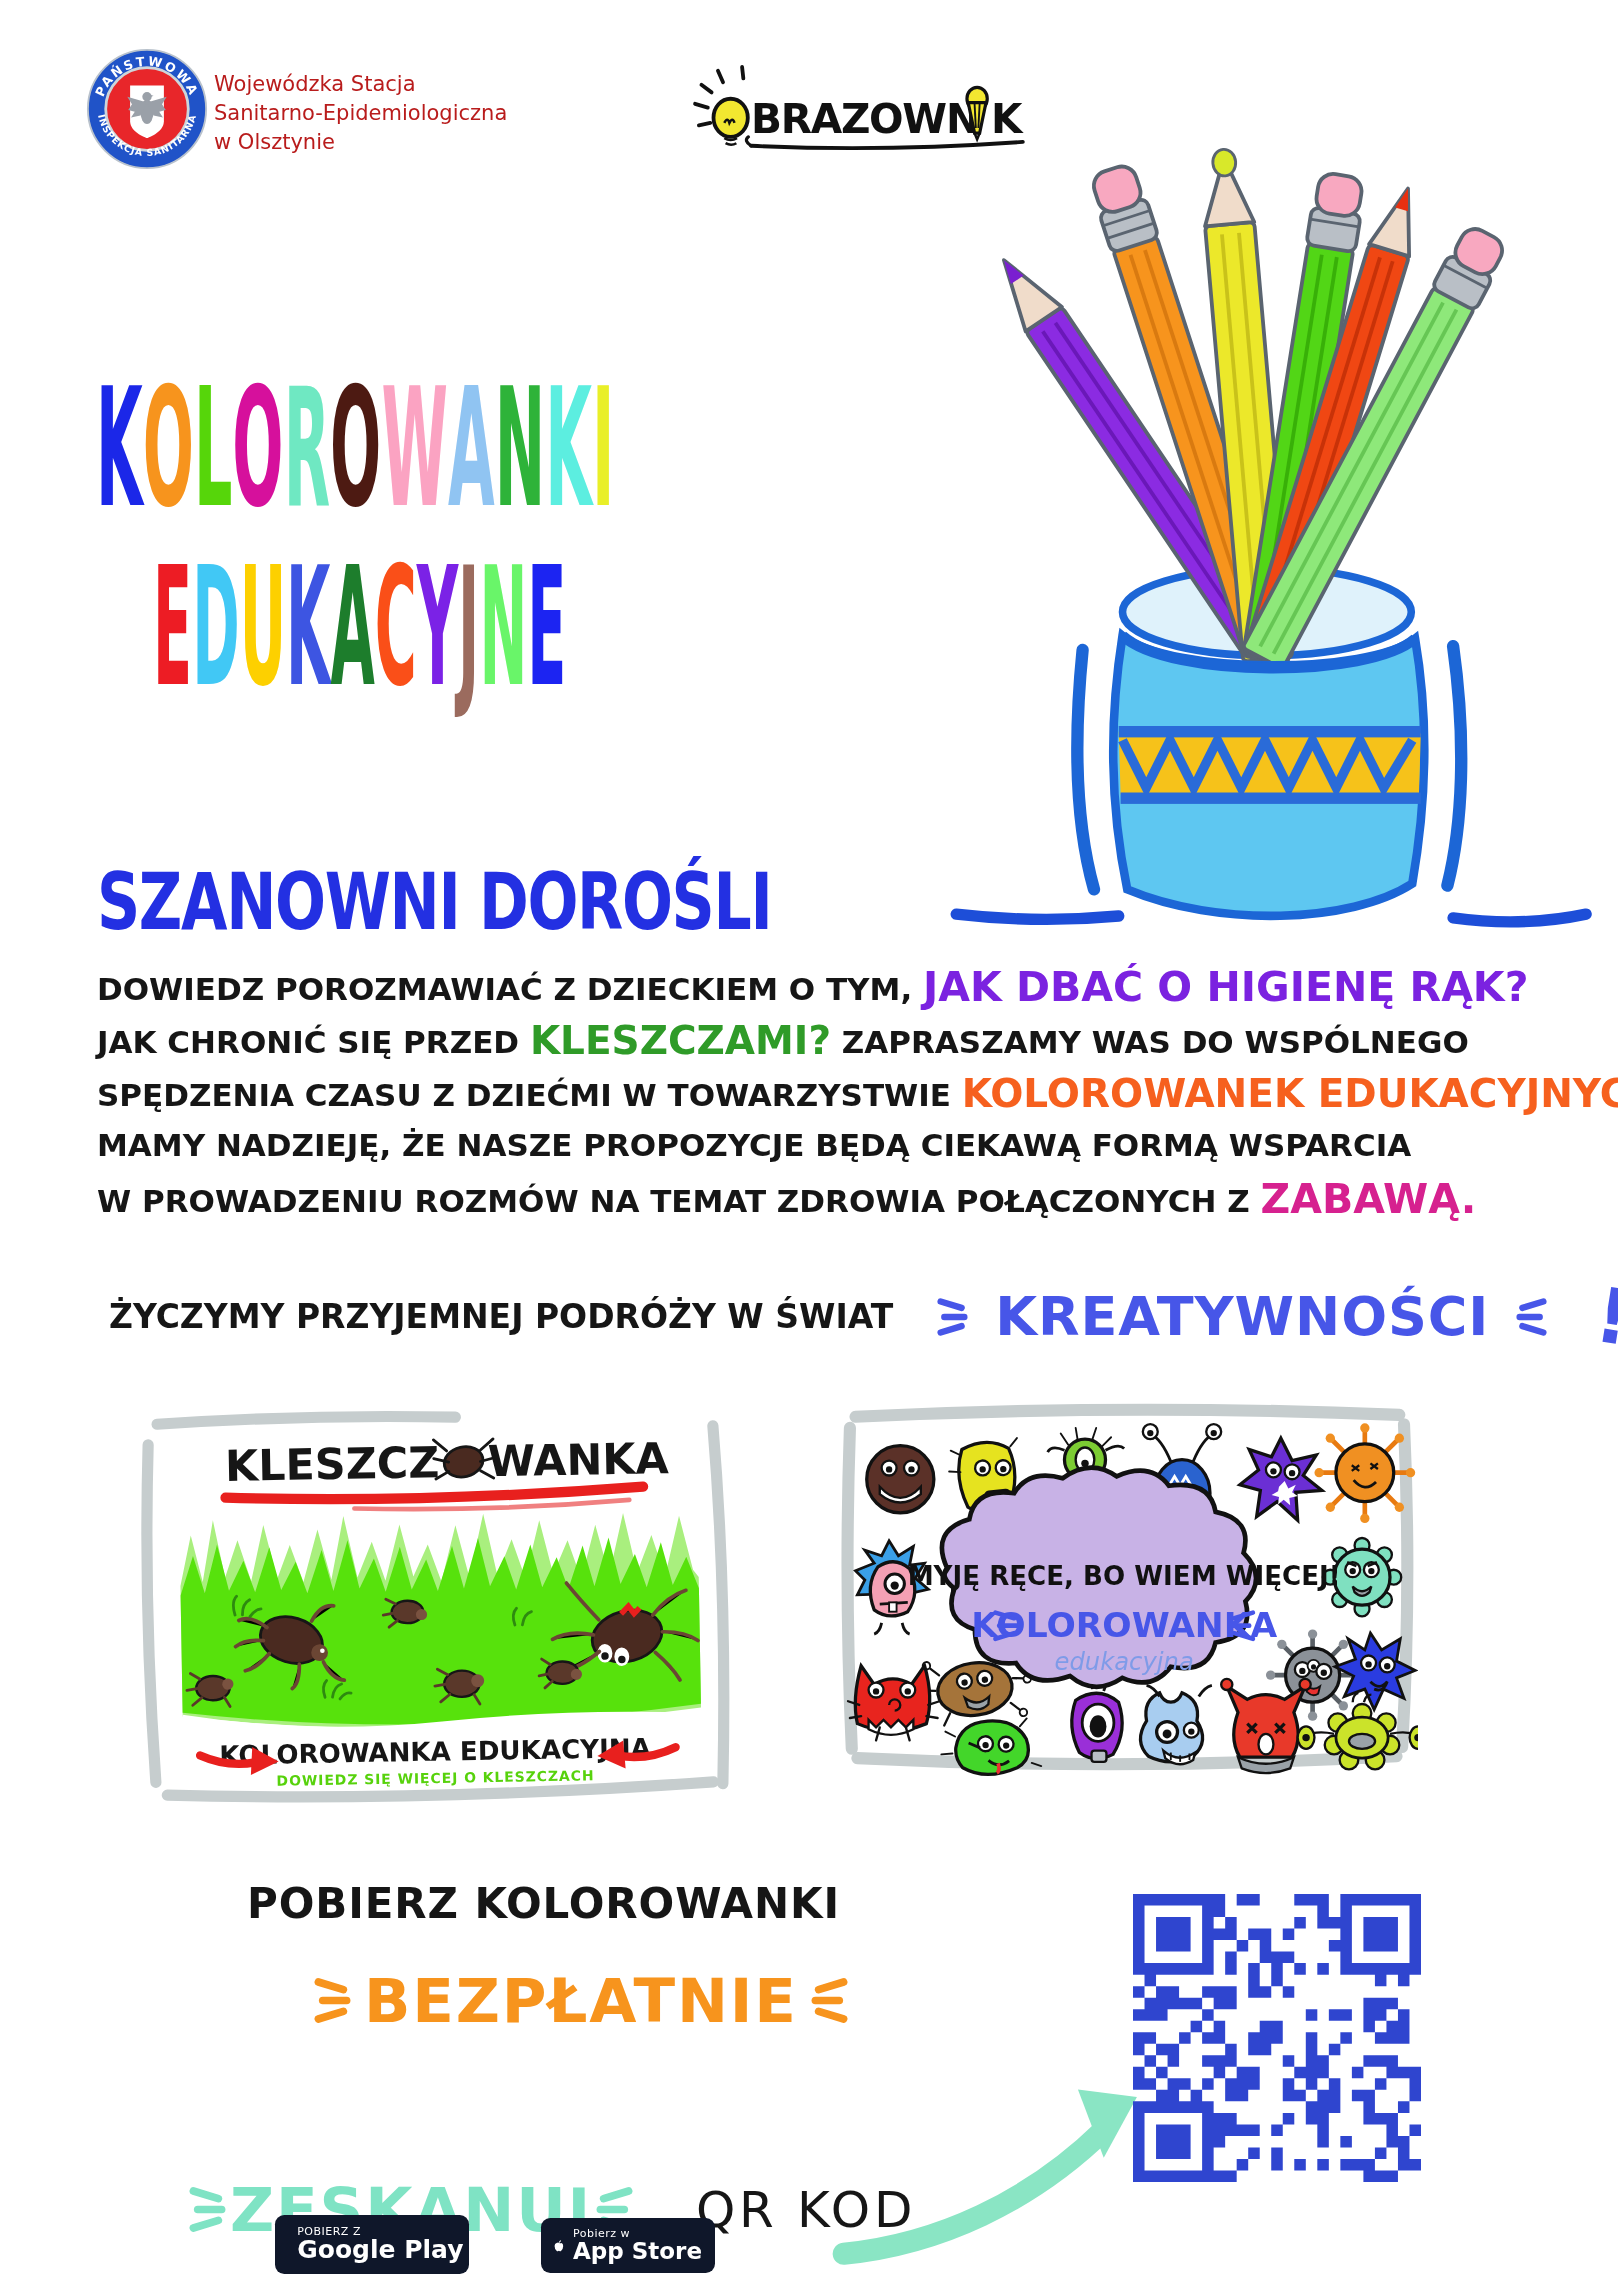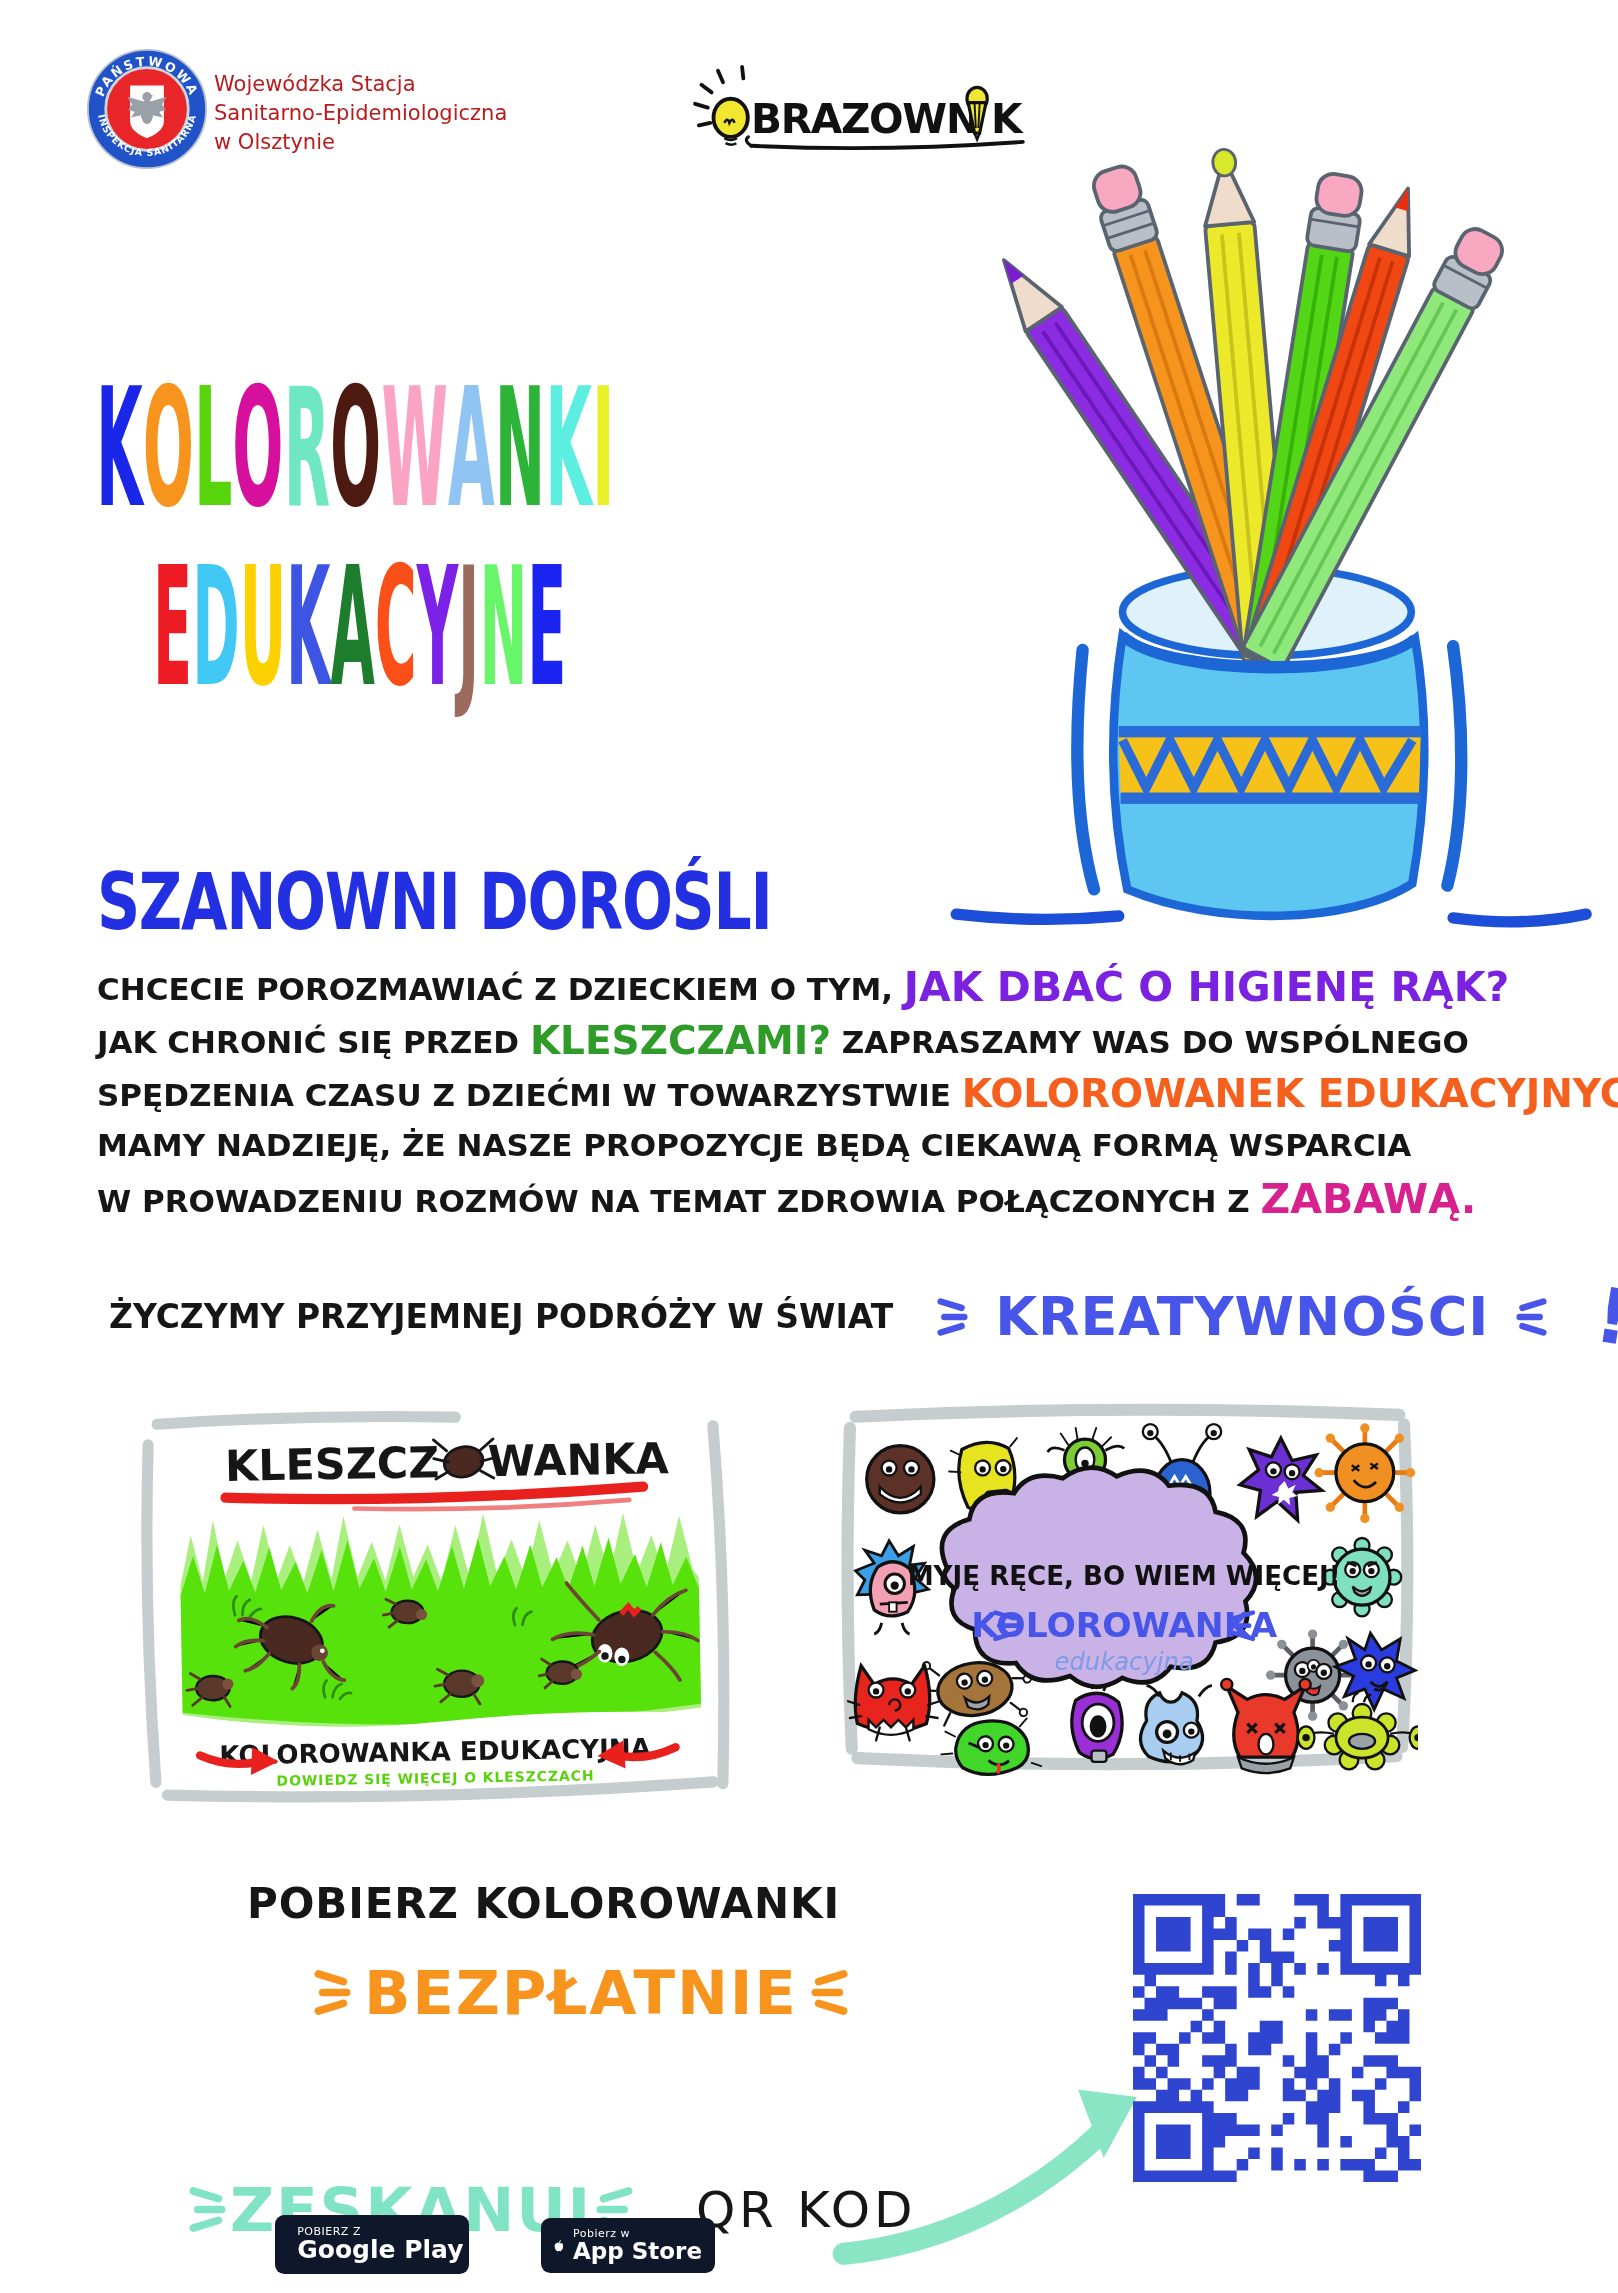--- a/index.html
+++ b/index.html
@@ -30,21 +30,21 @@
 
   .wish{left:109px;top:1272px;display:flex;align-items:center;white-space:nowrap;gap:18px;}
   .wish .black{font-size:33px;font-weight:bold;color:#161616;margin-right:26px;}
   .wish .word{color:#4756e8;font-size:54px;font-weight:bold;letter-spacing:0.9px;margin:0 9.2px;}
   .wish .bang{color:#4756e8;font-size:76px;font-weight:bold;transform:rotate(9deg);margin-left:31px;}
   .chev{display:inline-block;}
 
   
   .dl-heading{left:247px;top:1879px;font-size:42px;font-weight:bold;color:#161616;letter-spacing:0.9px;}
   .free-row{left:314px;top:1957px;display:flex;align-items:center;color:#f7941d;}
-  .free-row .t{font-size:61px;font-weight:bold;margin:0 13px;letter-spacing:1.8px;}
+  .free-row .t{font-size:61px;font-weight:bold;margin:8px 13px;letter-spacing:1.8px;}
   .scan-row{left:189px;top:2174px;display:flex;align-items:center;}
   .scan-row .mint{color:#7fe3c4;}
   .scan-row .t{font-size:61px;font-weight:bold;color:#7fe3c4;margin:0 4px;letter-spacing:1.8px;}
   .scan-row .qr-label{font-size:50px;font-weight:normal;color:#161616;margin-left:63px;letter-spacing:3.7px;}
 
   .store-badge{position:absolute;background:#0f172a;border-radius:9.2px;display:flex;align-items:center;
     padding:5.5px 13px;box-sizing:border-box;color:#fff;}
   .store-badge .col{display:flex;flex-direction:column;margin-left:9.2px;line-height:1.05;}
   .store-badge .small{font-size:11px;letter-spacing:0.5px;}
   .store-badge .big{font-size:25px;font-weight:bold;white-space:nowrap;}
@@ -188,21 +188,21 @@
     <rect x="198" y="710" width="316" height="12" fill="#2a6bd8"></rect>
 
     <path d="M25,838 Q110,848 196,840" fill="none" stroke="#1d4ed8" stroke-width="12" stroke-linecap="round"></path>
     <path d="M548,842 Q622,852 688,838" fill="none" stroke="#1d4ed8" stroke-width="12" stroke-linecap="round"></path>
   </svg>
 
   <div class="abs intro-heading">SZANOWNI DOROŚLI</div>
 
   <div class="abs intro">
     <div class="ln">
-      <span>CHCECIE POROZMAWIAĆ Z DZIECKIEM O TYM, </span><span class="hl hl-purple">JAK DBAĆ O HIGIENĘ RĄK?</span>
+      <span>DOWIEDZ POROZMAWIAĆ Z DZIECKIEM O TYM, </span><span class="hl hl-purple">JAK DBAĆ O HIGIENĘ RĄK?</span>
     </div>
     <div class="ln">
       <span>JAK CHRONIĆ  SIĘ  PRZED </span><span class="hl hl-green">KLESZCZAMI?</span><span> ZAPRASZAMY WAS DO WSPÓLNEGO</span>
     </div>
     <div class="ln">
       <span>SPĘDZENIA CZASU Z DZIEĆMI W TOWARZYSTWIE </span><span class="hl hl-orange">KOLOROWANEK EDUKACYJNYCH.</span>
     </div>
     <div class="ln">MAMY NADZIEJĘ, ŻE NASZE PROPOZYCJE  BĘDĄ CIEKAWĄ FORMĄ WSPARCIA</div>
     <div class="ln">
       <span>W PROWADZENIU ROZMÓW NA TEMAT ZDROWIA POŁĄCZONYCH Z </span><span class="hl hl-magenta">ZABAWĄ.</span>

